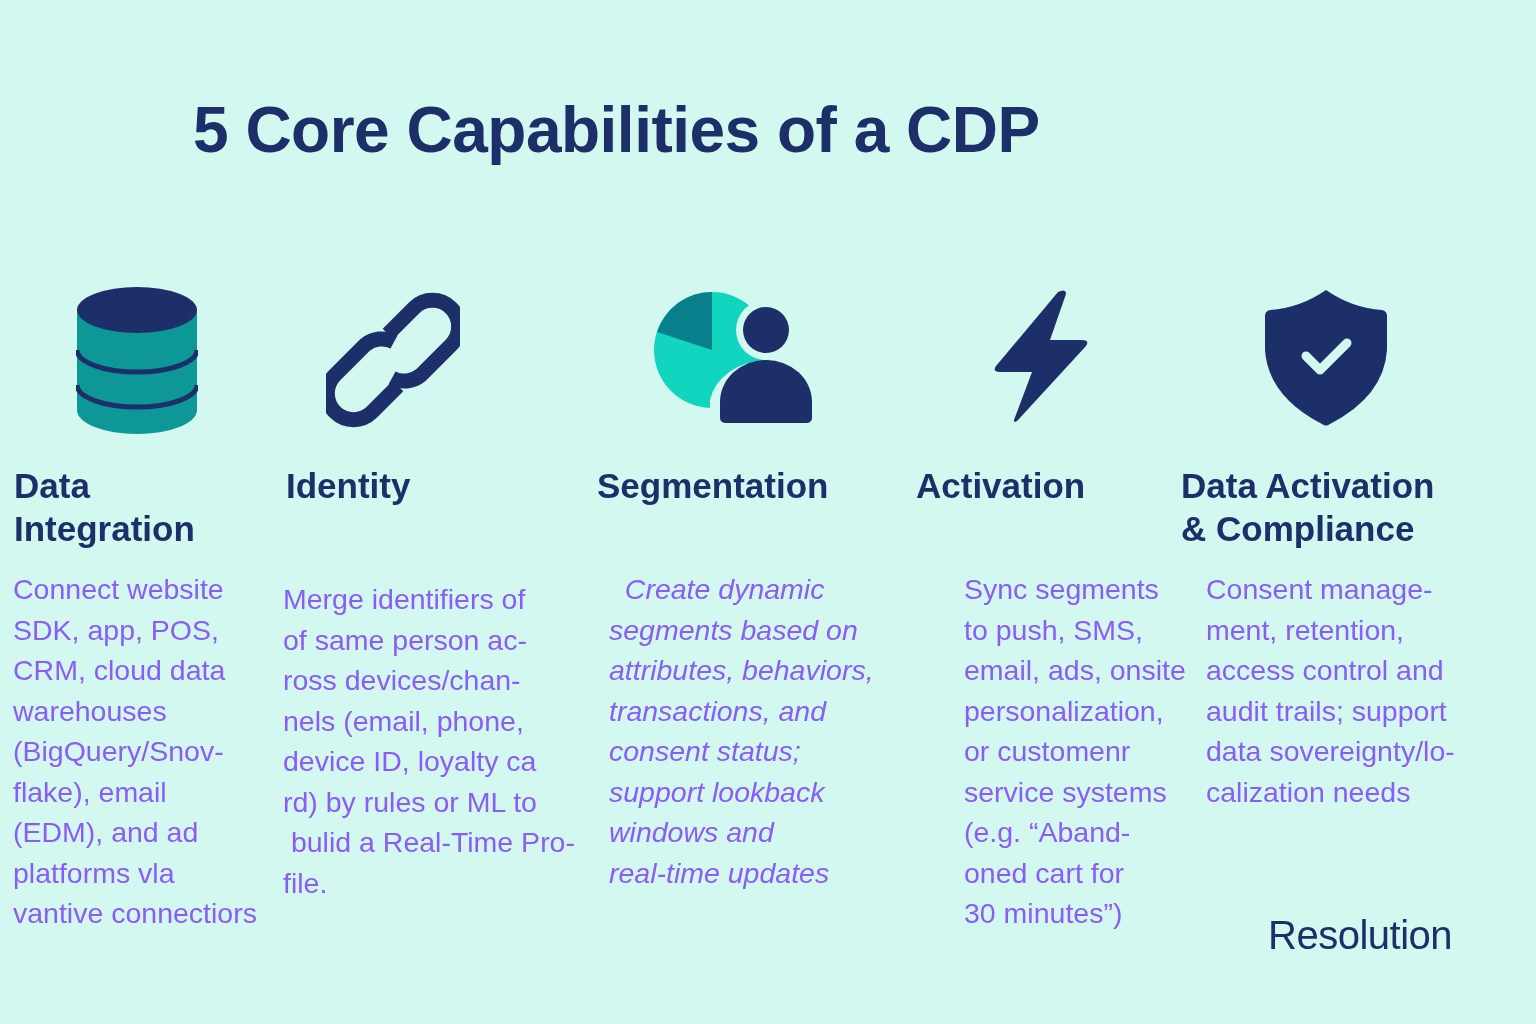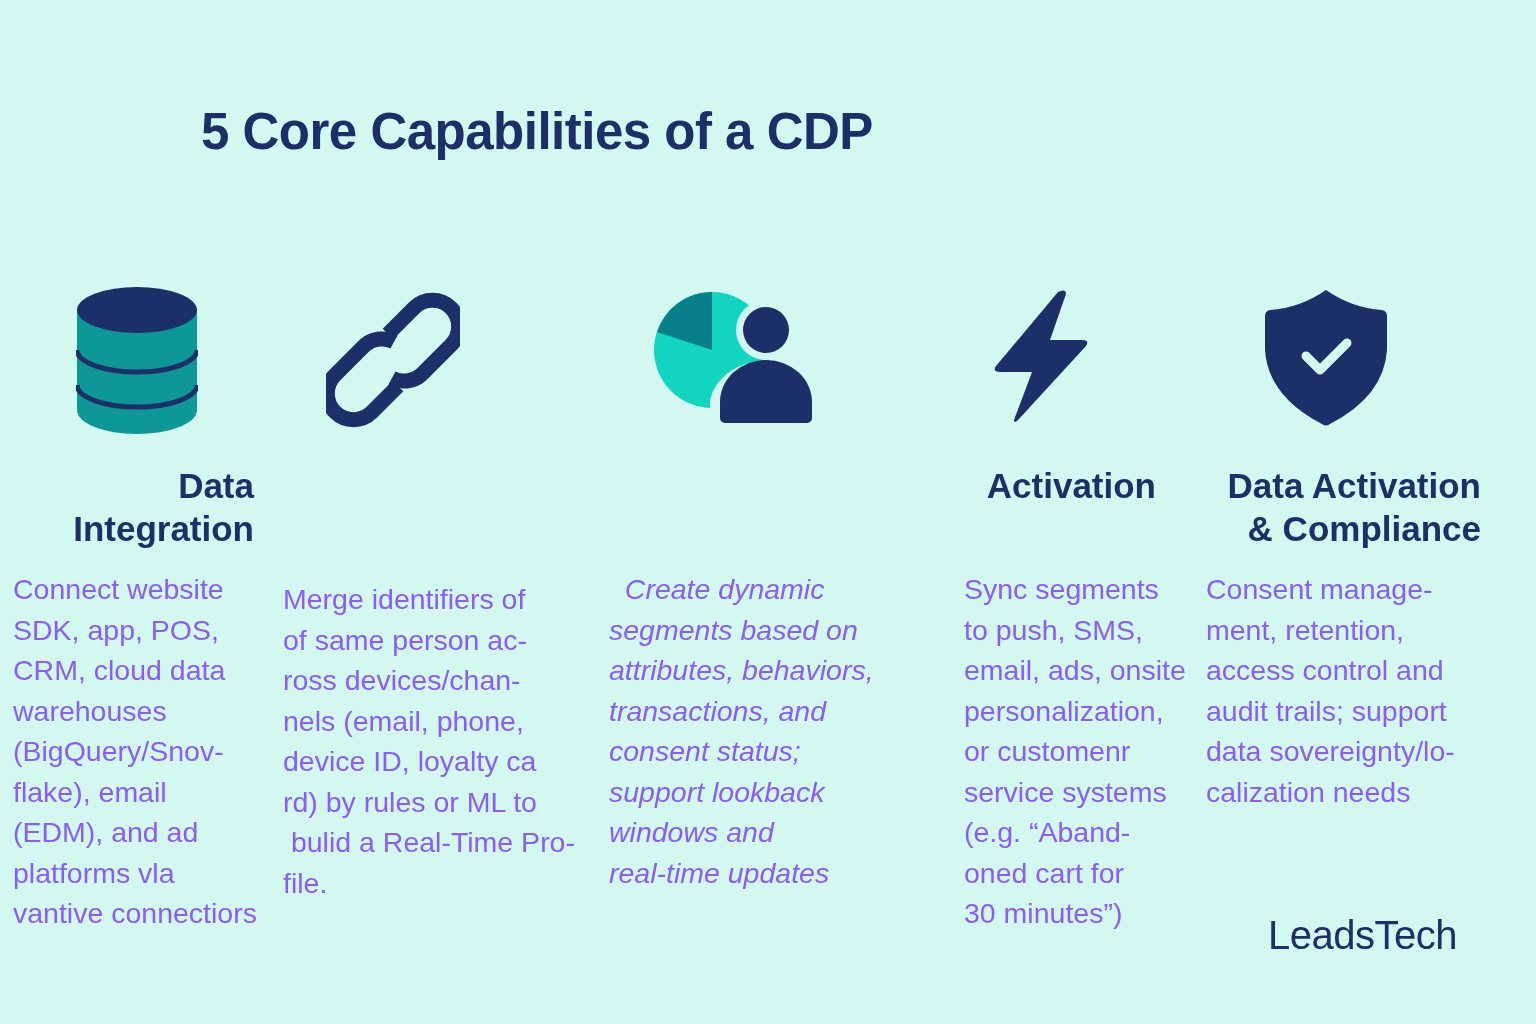--- a/index.html
+++ b/index.html
@@ -5,26 +5,26 @@
   html, body { margin:0; padding:0; }
   body {
     width:1536px; height:1024px; overflow:hidden;
     background:#d3f8f0;
     font-family:"Liberation Sans", sans-serif;
     color:#1b2c5e;
     position:relative;
   }
   .title {
     position:absolute; left:193px; top:98px;
-    font-size:51px; font-weight:bold; letter-spacing:-0.5px;
-    color:#1d2f68; margin:8px; line-height:1;
+    font-size:64px; font-weight:bold; letter-spacing:-0.5px;
+    color:#1d2f68; margin:0; line-height:1;
   }
   .icon { position:absolute; }
   .heading {
-    position:absolute; text-align:right; font-weight:bold;
+    position:absolute; text-align:left; font-weight:bold;
     font-size:35px; line-height:43px; color:#1d2f68; margin:0;
     white-space:nowrap;
   }
   .desc {
     position:absolute; font-size:28.5px; line-height:40.5px;
     color:#8b5cf6; margin:0; white-space:pre;
   }
   .brand {
     position:absolute; left:1268px; top:913px;
     font-size:40px; color:#1d2f68; letter-spacing:-0.5px;
@@ -58,20 +58,21 @@
 </div>
 
 <div>
   <svg class="icon" style="left:326px;top:290px;" width="134" height="140" viewBox="0 0 134 140">
     <g fill="none" stroke="#1d2f68" stroke-width="15" stroke-linecap="butt">
       <path d="M62 44 L88 18 A26 26 0 0 1 125 55 L95 85 A26 26 0 0 1 66 88"></path>
       <path d="M72 96 L46 122 A26 26 0 0 1 9 85 L39 55 A26 26 0 0 1 68 52"></path>
     </g>
   </svg>
   <div class="heading" style="left:286px;top:464px;width:240px;">
+    <div>Identity</div>
   </div>
   <p class="desc" style="left:283px;top:579px;">Merge identifiers of
 of same person ac-
 ross devices/chan-
 nels (email, phone,
 device ID, loyalty ca
 rd) by rules or ML to
  bulid a Real-Time Pro-
 file.</p>
 </div>
@@ -79,20 +80,21 @@
 <div>
   <svg class="icon" style="left:652px;top:288px;" width="166" height="140" viewBox="0 0 166 140">
     <circle cx="60" cy="62" r="58" fill="#12d5c0"></circle>
     <path d="M60 62 L60 4 A58 58 0 0 0 5 44 Z" fill="#0a7f8c"></path>
     <circle cx="114" cy="42" r="30" fill="#d3f8f0"></circle>
     <path d="M58 136 L58 112 A56 48 0 0 1 168 112 L168 136 Z" fill="#d3f8f0"></path>
     <circle cx="114" cy="42" r="23" fill="#1d2f68"></circle>
     <path d="M68 130 L68 114 A46 42 0 0 1 160 114 L160 130 A5 5 0 0 1 155 135 L73 135 A5 5 0 0 1 68 130 Z" fill="#1d2f68"></path>
   </svg>
   <div class="heading" style="left:597px;top:464px;width:260px;">
+    <div>Segmentation</div>
   </div>
   <p class="desc" style="left:609px;top:569px;font-style:italic;">  Create dynamic
 segments based on
 attributes, behaviors,
 transactions, and
 consent status;
 support lookback
 windows and
 real-time updates</p>
 </div>
@@ -125,13 +127,13 @@
     <div>&amp; Compliance</div>
   </div>
   <p class="desc" style="left:1206px;top:569px;">Consent manage-
 ment, retention,
 access control and
 audit trails; support
 data sovereignty/lo-
 calization needs</p>
 </div>
 
-<div class="brand">LeadsTech</div>
+<div class="brand">Resolution</div>
 
 </body></html>

